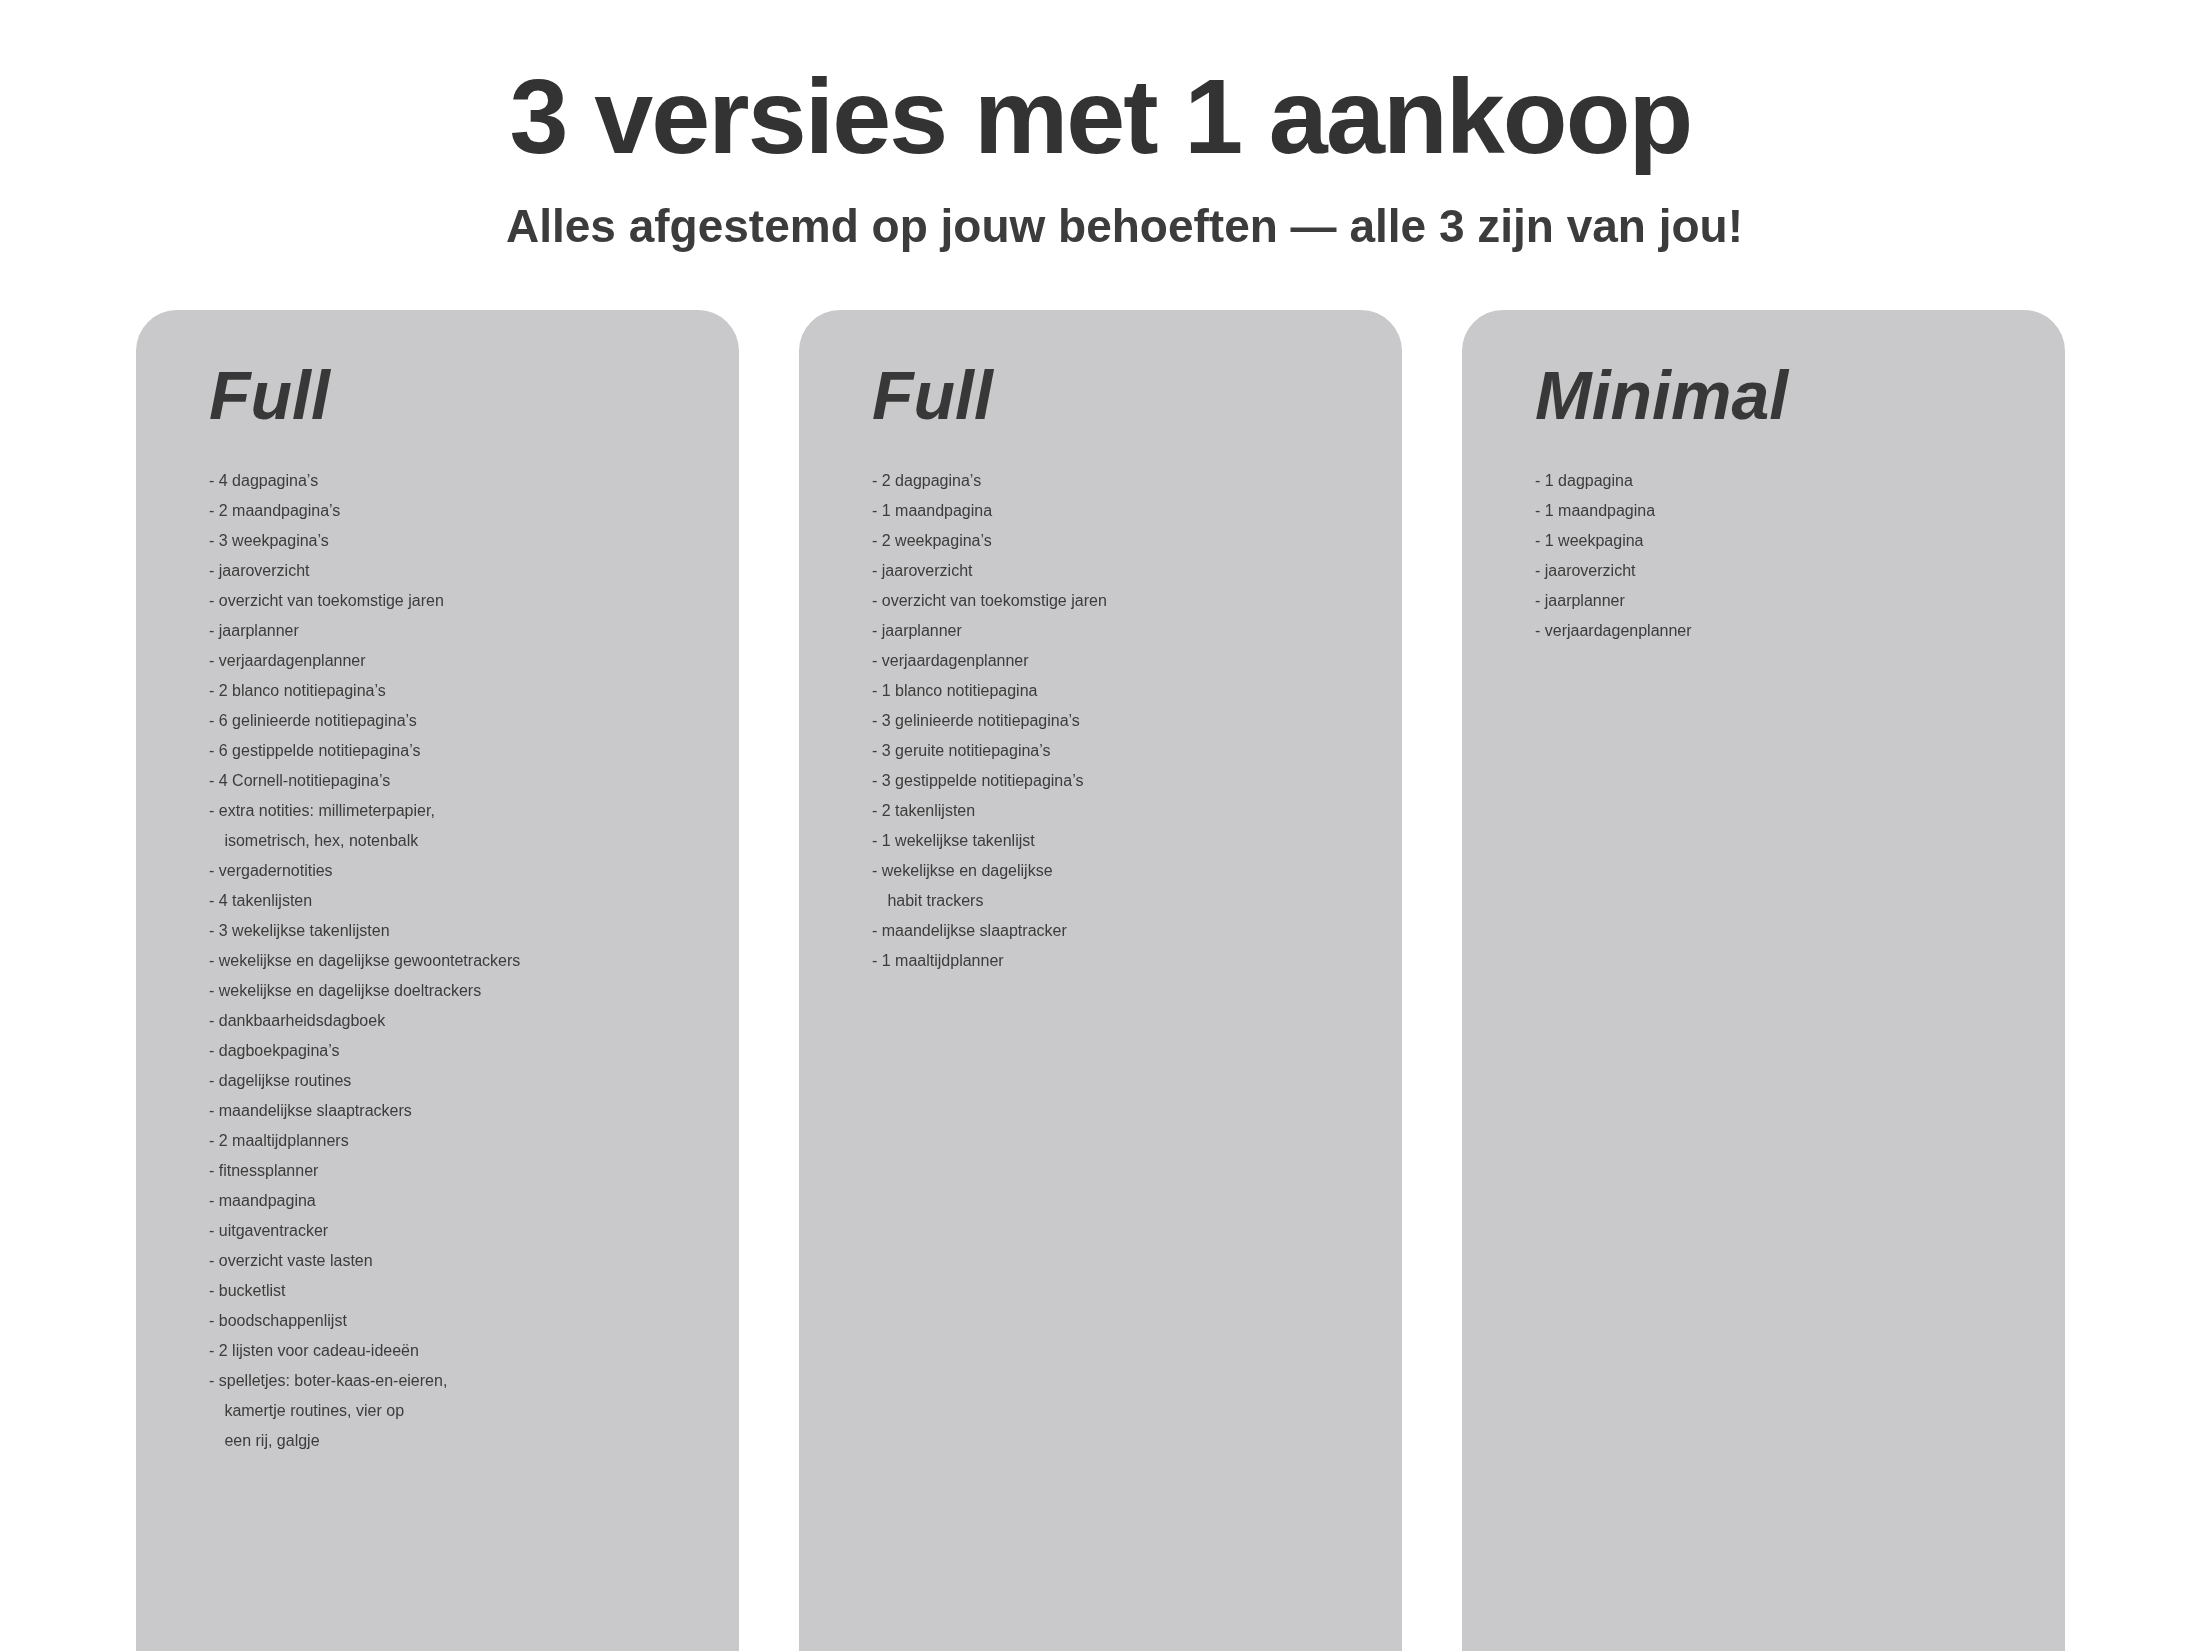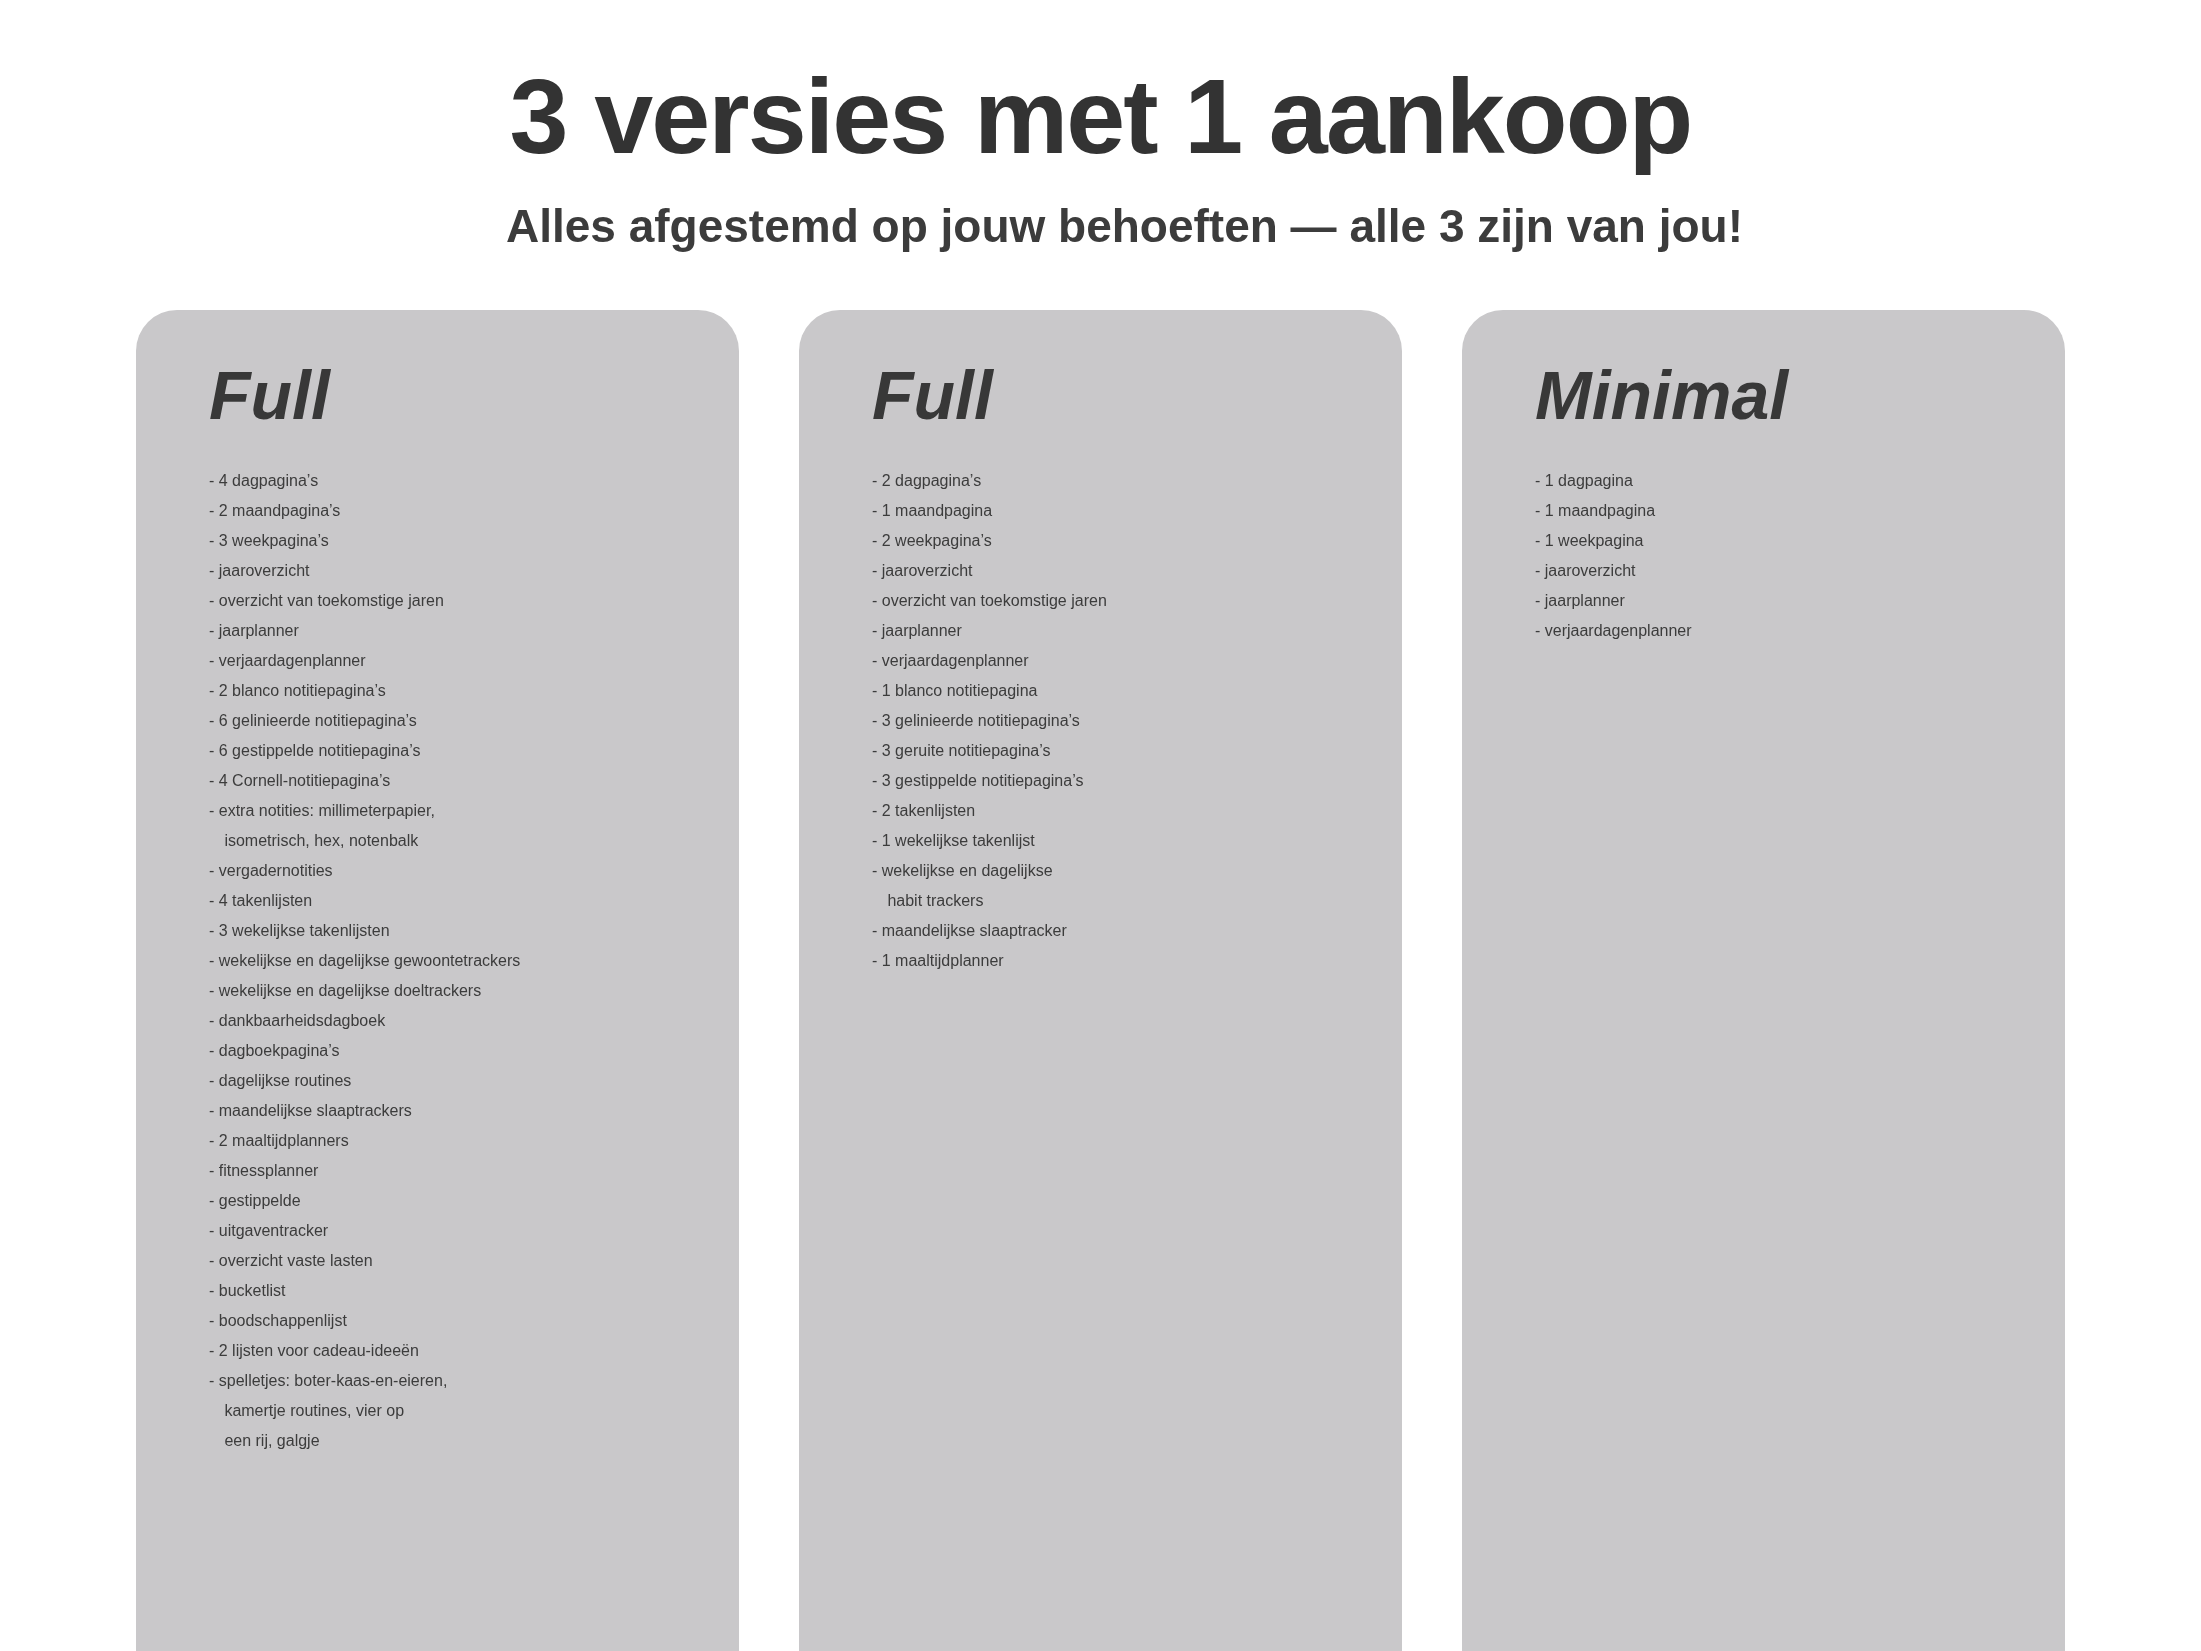--- a/index.html
+++ b/index.html
@@ -148,21 +148,21 @@
           <li class="item">
             <div class="line">- maandelijkse slaaptrackers</div>
           </li>
           <li class="item">
             <div class="line">- 2 maaltijdplanners</div>
           </li>
           <li class="item">
             <div class="line">- fitnessplanner</div>
           </li>
           <li class="item">
-            <div class="line">- gestippelde</div>
+            <div class="line">- maandpagina</div>
           </li>
           <li class="item">
             <div class="line">- uitgaventracker</div>
           </li>
           <li class="item">
             <div class="line">- overzicht vaste lasten</div>
           </li>
           <li class="item">
             <div class="line">- bucketlist</div>
           </li>

